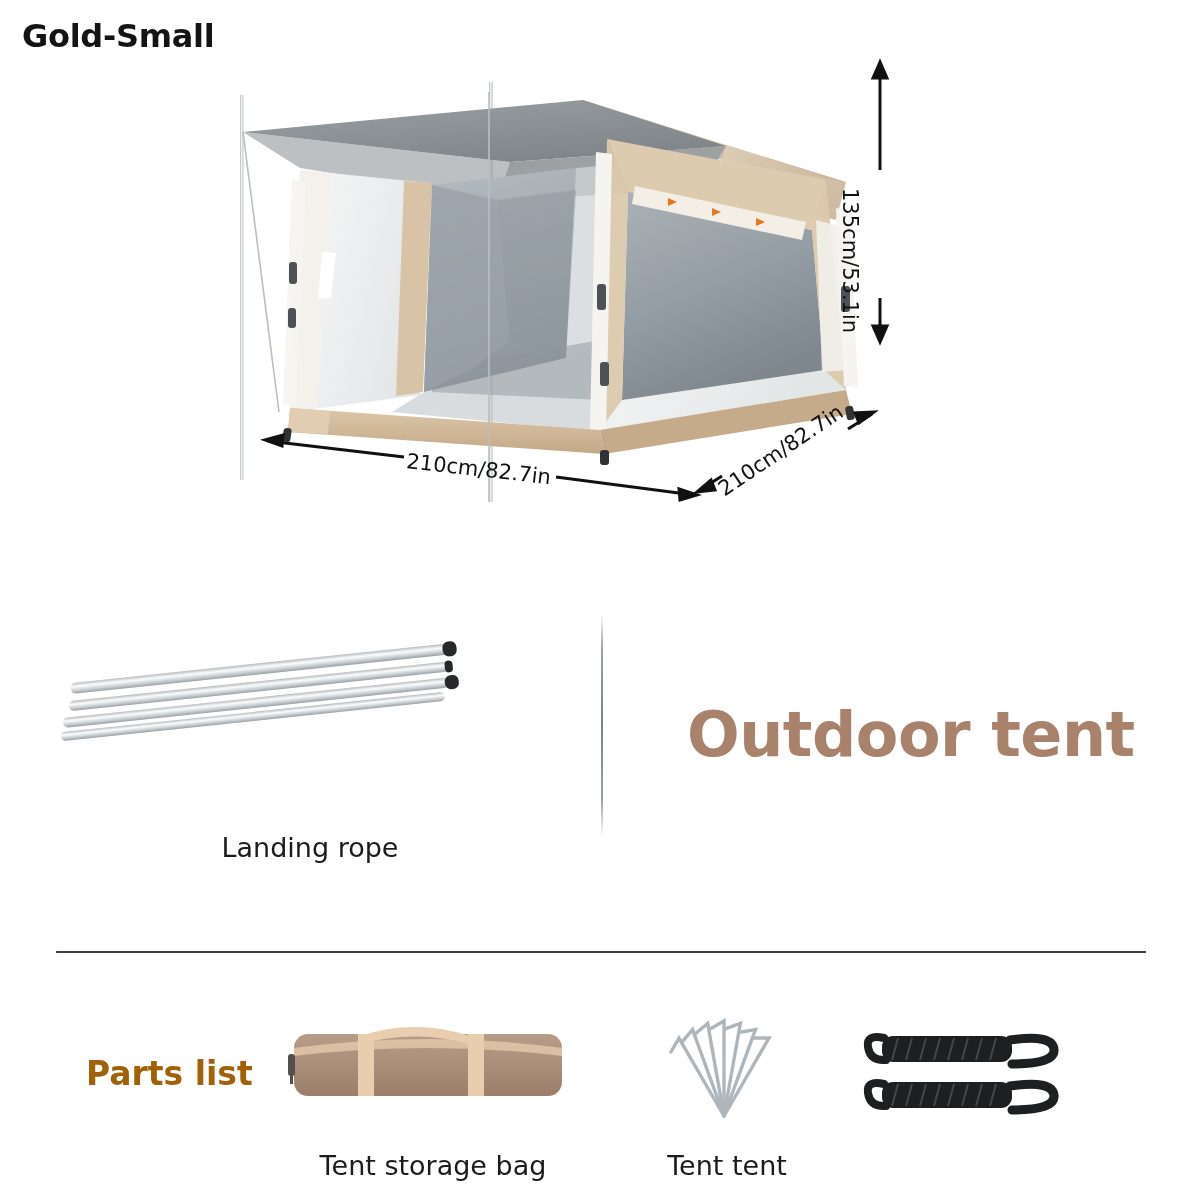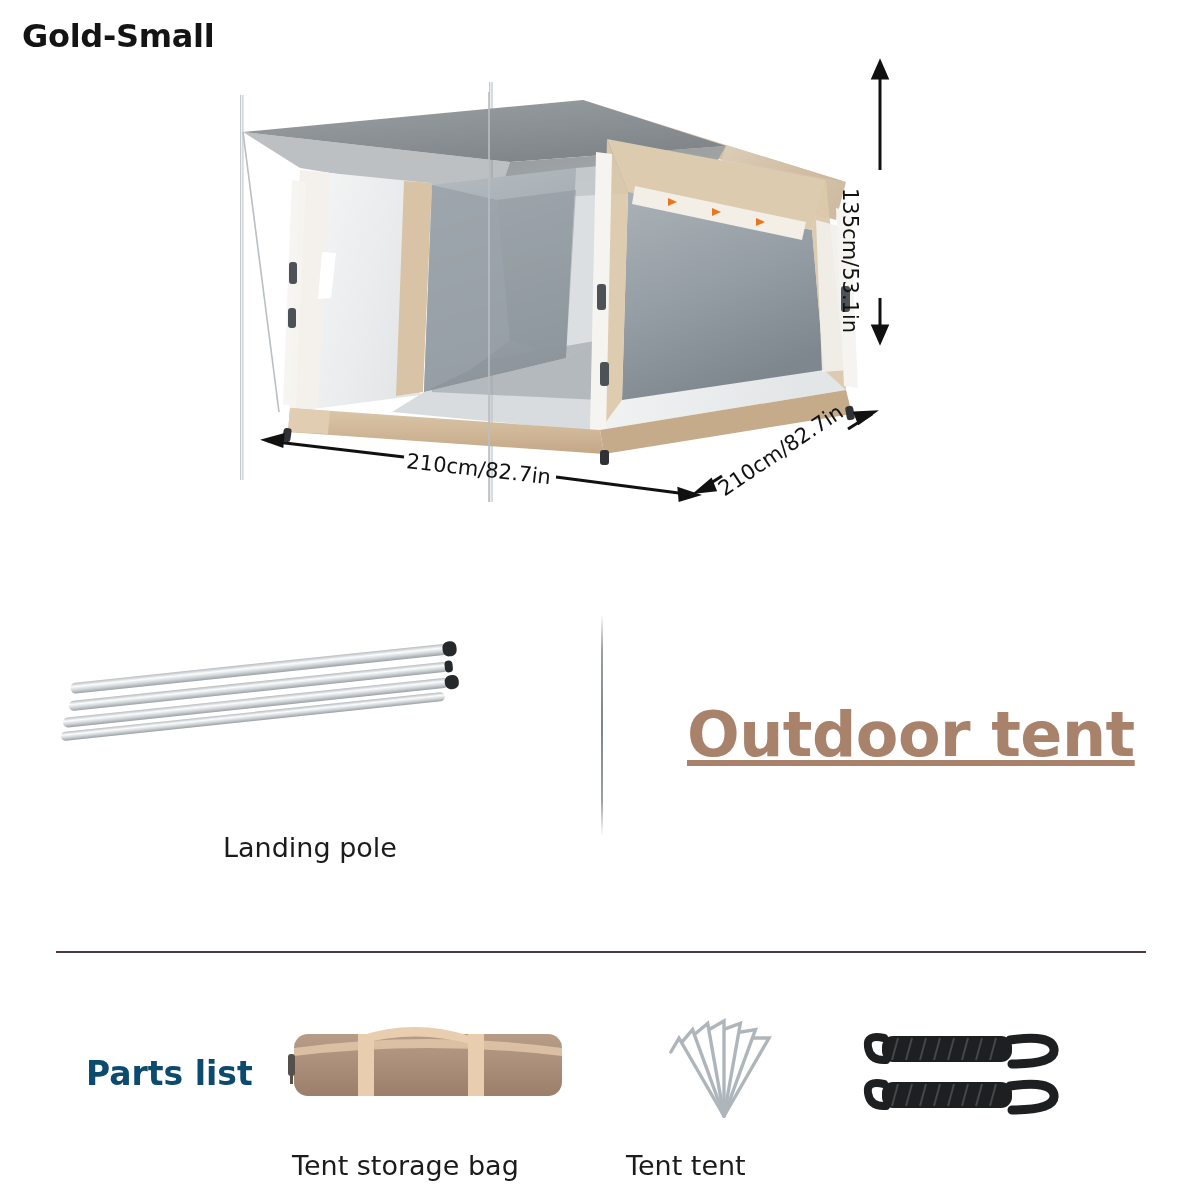--- a/index.html
+++ b/index.html
@@ -40,40 +40,40 @@
     position:absolute;left:0;top:232px;width:500px;text-align:center;
     font-size:27px;color:#1b1b1b;
   }
   .v-divider{
     position:absolute;left:601px;top:614px;width:2px;height:222px;
     background:linear-gradient(to bottom,rgba(255,255,255,0) 0%,#9aa0a6 16%,#7d8489 50%,#9aa0a6 84%,rgba(255,255,255,0) 100%);
   }
   .outdoor-title{
     position:absolute;left:687px;top:698px;
     font-size:62px;font-weight:bold;color:#a9826c;
-    letter-spacing:-0.5px;white-space:nowrap;text-decoration:underline;
+    letter-spacing:-0.5px;white-space:nowrap;
   }
 
   
   .h-divider{
     position:absolute;left:56px;top:951px;width:1090px;height:2px;
     background:#4a3a46;
   }
 
   
   .parts-title{
     position:absolute;left:86px;top:1054px;
-    font-size:33px;font-weight:bold;color:#0c4a6e;white-space:nowrap;
+    font-size:33px;font-weight:bold;color:#a16207;white-space:nowrap;
   }
   .part{position:absolute;top:1012px;height:190px;}
   .part-art{position:absolute;left:0;top:0;width:100%;height:120px;}
   .part-bag{left:280px;width:300px;}
   .part-stake{left:614px;width:220px;}
   .part-rope{left:852px;width:245px;}
-  .plabel{position:absolute;top:138px;left:12px;width:100%;text-align:left;font-size:27px;color:#1b1b1b;white-space:nowrap;}
+  .plabel{position:absolute;top:138px;left:3px;width:100%;text-align:center;font-size:27px;color:#1b1b1b;white-space:nowrap;}
 </style>
 </head>
 <body>
 
 <div class="page">
 
   <div class="title">Gold-Small</div>
 
   <div class="tent-figure">
     <svg class="tent-svg" width="1200" height="470" viewBox="0 0 1200 470">
@@ -249,21 +249,21 @@
         </g>
         <g transform="rotate(-6 250 101)">
           <rect x="2" y="92" width="388" height="10" rx="5" fill="url(#gRod)"></rect>
           <rect x="386" y="90" width="14" height="14" rx="6" fill="#26292b"></rect>
         </g>
         <g transform="rotate(-6 250 114)">
           <rect x="0" y="106" width="386" height="9" rx="4.5" fill="url(#gRod)"></rect>
         </g>
       </g>
     </svg>
-    <div class="pole-label">Landing pole</div>
+    <div class="pole-label">Landing rope</div>
   </div>
 
   <div class="v-divider"></div>
 
   <div class="outdoor-title">Outdoor tent</div>
 
   <div class="h-divider"></div>
 
   <div class="parts-title">Parts list</div>
 

